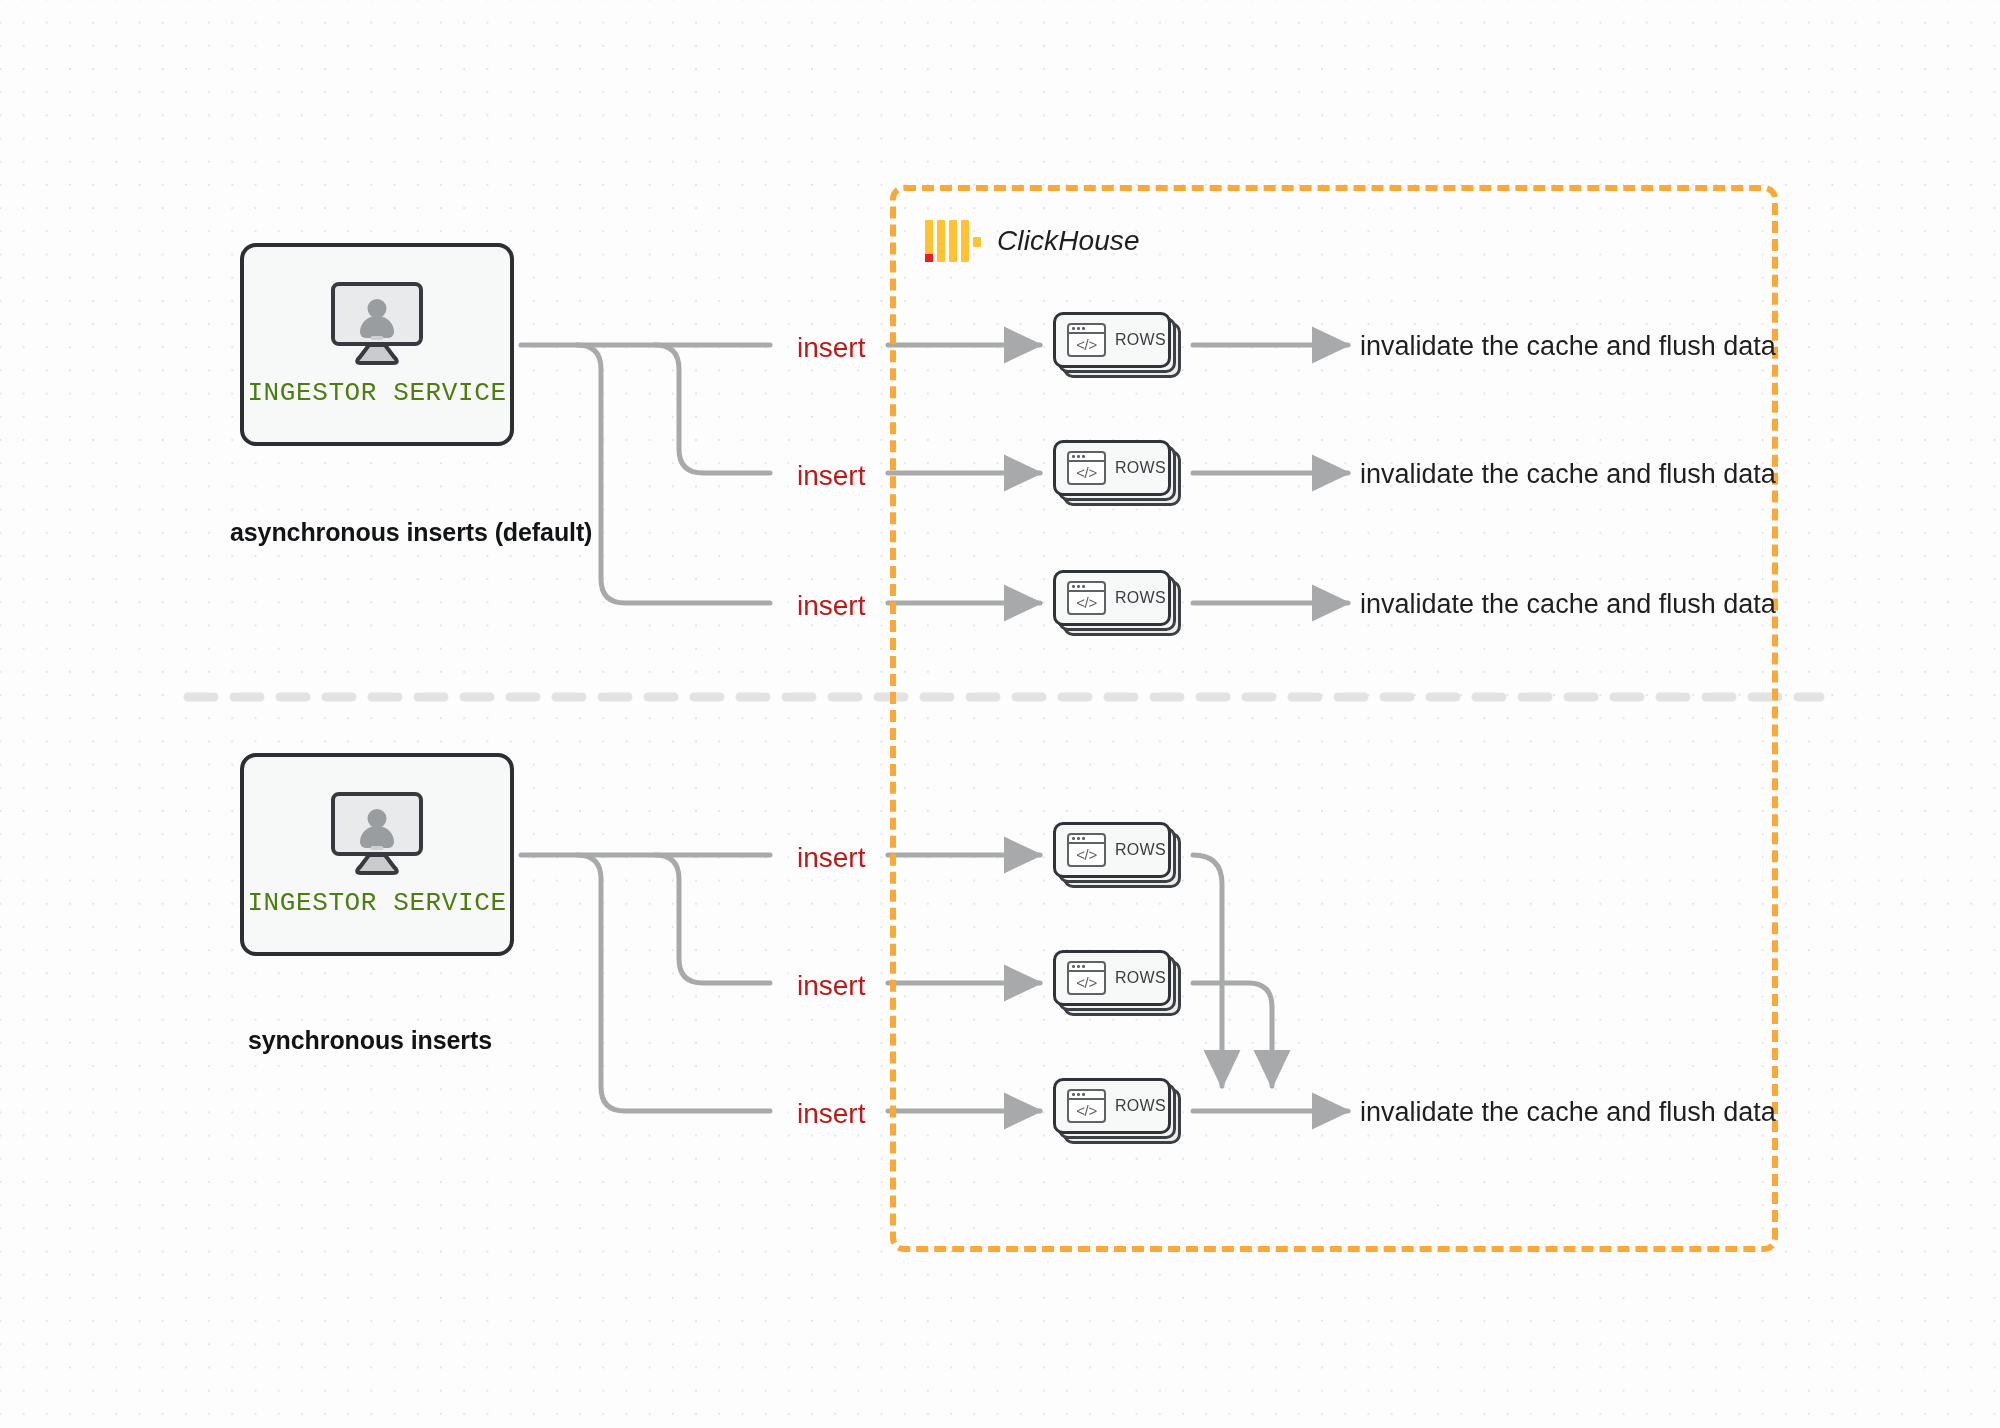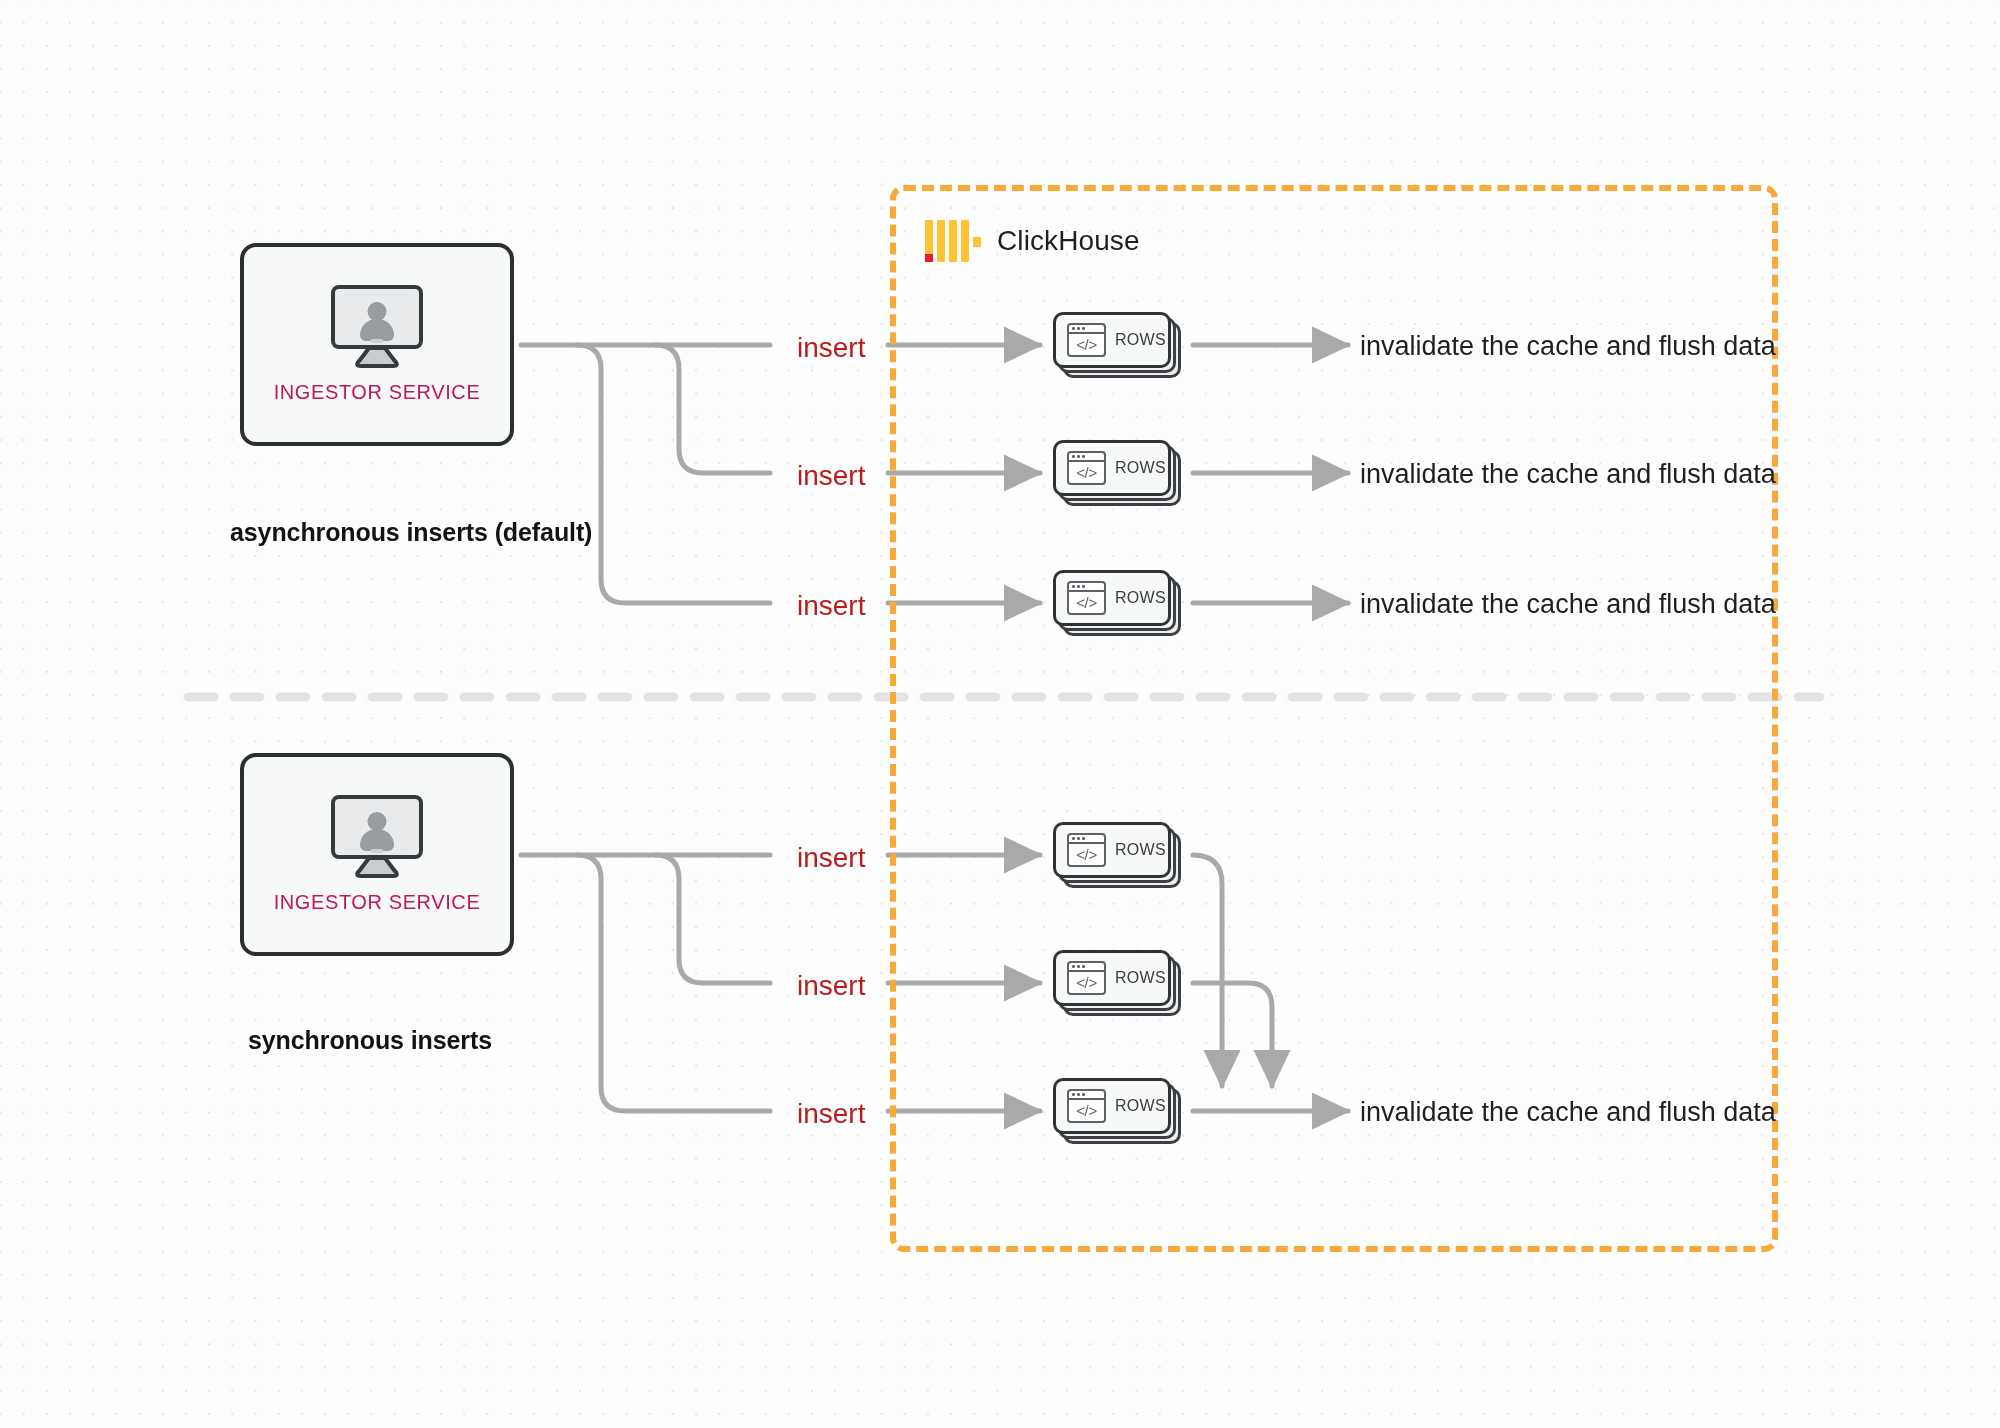--- a/index.html
+++ b/index.html
@@ -34,20 +34,21 @@
     position: absolute;
     border: 6px dashed #f9a93a;
     border-radius: 14px;
     box-sizing: border-box;
   }
   .ch-logo-row {
     position: absolute;
     display: flex;
     align-items: center;
     gap: 22px;
+    font-style: italic;
   }
   .ch-mark {
     position: relative;
     width: 50px;
     height: 42px;
   }
   .ch-bar {
     position: absolute;
     top: 0;
     width: 8px;
@@ -89,24 +90,25 @@
     border: 4px solid #2b2f33;
     border-radius: 16px;
     box-sizing: border-box;
     display: flex;
     flex-direction: column;
     align-items: center;
     justify-content: center;
     gap: 14px;
   }
   .svc-label {
-    font-size: 20px;
-    color: #be185d;
+    font-size: 26px;
+    color: #4d7c0f;
     letter-spacing: 0.6px;
     white-space: nowrap;
+    font-family: Liberation Mono, monospace;
   }
 
   
   .monitor {
     position: relative;
     width: 92px;
     height: 82px;
   }
   .mon-screen {
     position: absolute;

